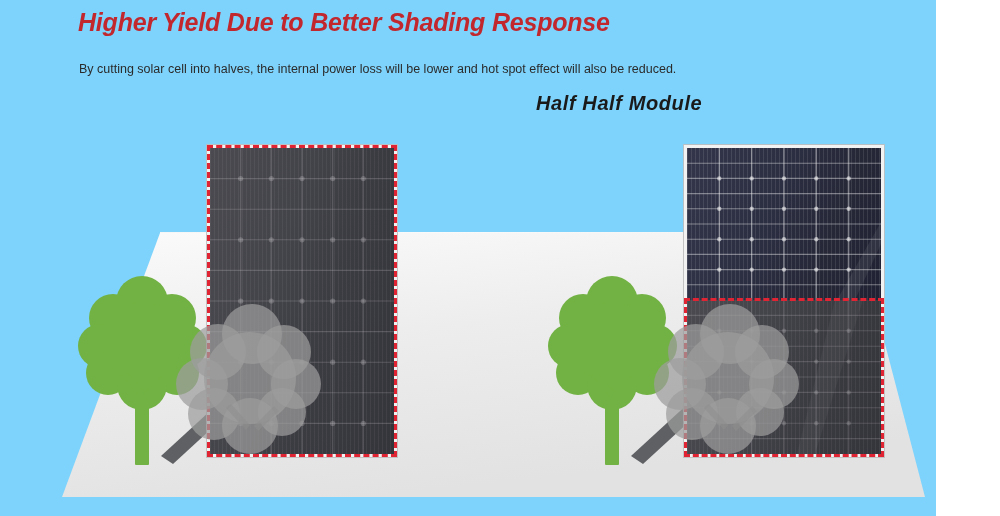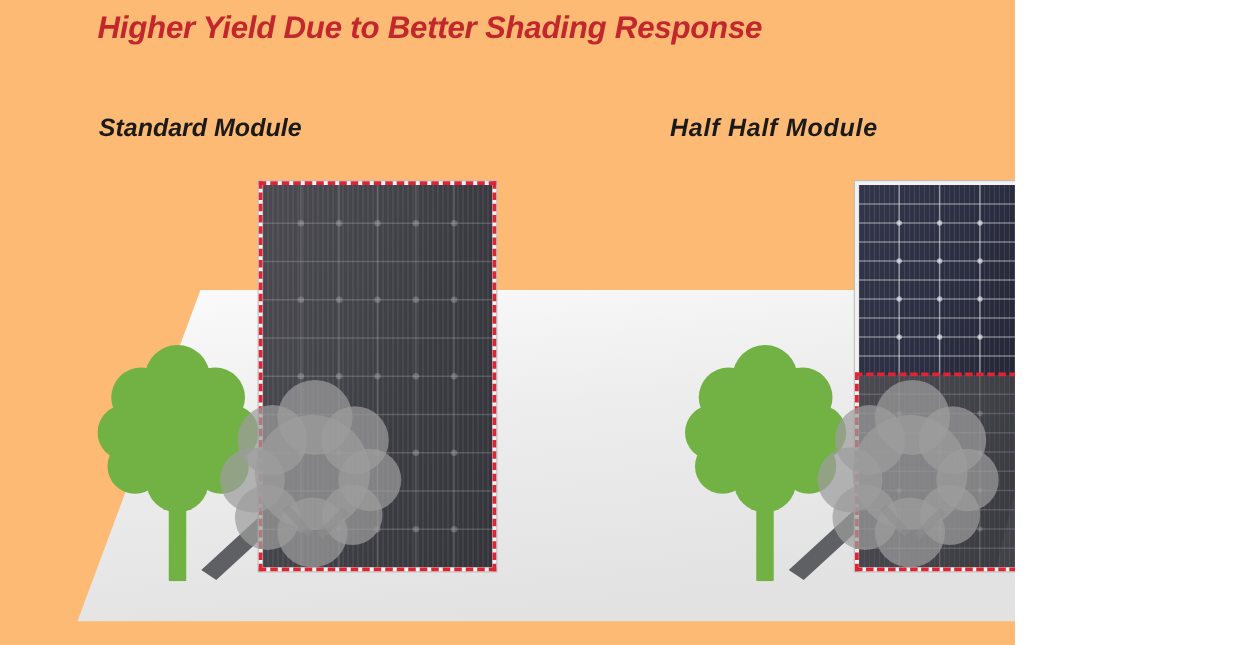--- a/index.html
+++ b/index.html
@@ -11,23 +11,23 @@
   body {
     width: 1000px;
     height: 516px;
     overflow: hidden;
     font-family: "Liberation Sans", sans-serif;
     position: relative;
   }
   #slide {
     position: absolute;
     inset: 0;
-    width: 812px;
+    width: 936px;
     height: 516px;
-    background: #fdba74;
+    background: #7dd3fc;
     overflow: hidden;
   }
 
   
   .title {
     position: absolute;
     left: 78px;
     top: 8px;
     font-size: 25px;
     font-weight: bold;
@@ -131,22 +131,22 @@
   
   .mount { position: absolute; }
 </style>
 </head>
 <body>
 
 <div id="slide">
 
   <div class="title">Higher Yield Due to Better Shading Response</div>
 
-
-  <div class="panel-label left">Standard Module</div>
+  <div class="subtitle">By cutting solar cell into halves, the internal power loss will be lower and hot spot effect will also be reduced.</div>
+
 
   <div class="panel-label right">Half Half Module</div>
 
   <svg class="ground" viewBox="0 0 1000 284" preserveAspectRatio="none">
     <defs>
       <linearGradient id="gGround" x1="0" y1="0" x2="0.35" y2="1">
         <stop offset="0%" stop-color="#fbfbfb"></stop>
         <stop offset="45%" stop-color="#ededed"></stop>
         <stop offset="100%" stop-color="#e2e2e2"></stop>
       </linearGradient>

